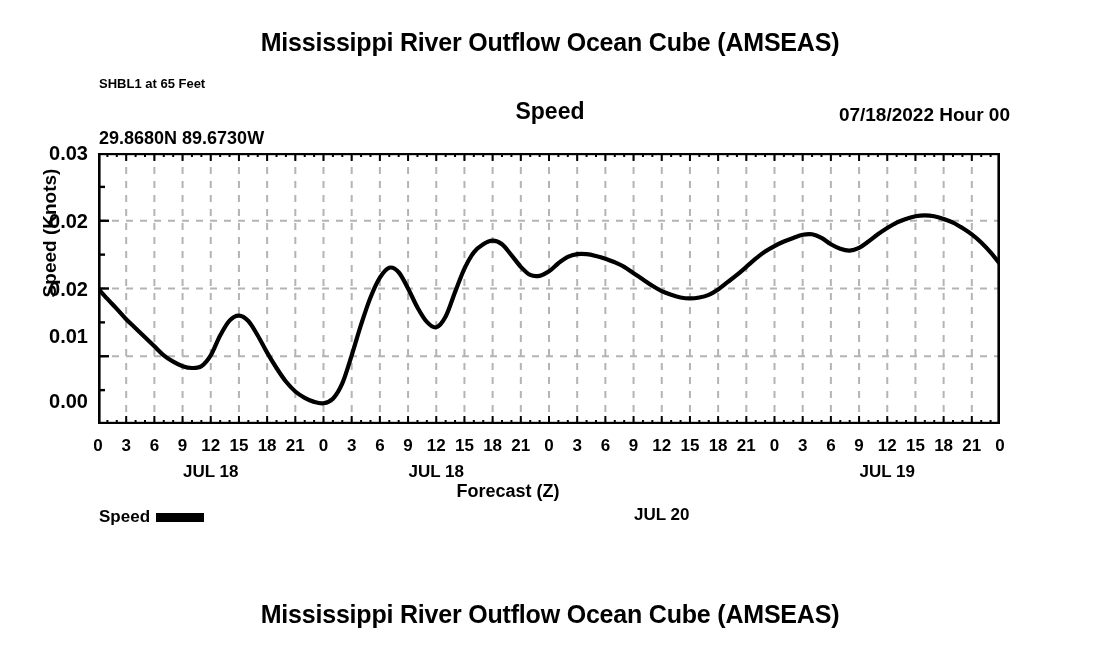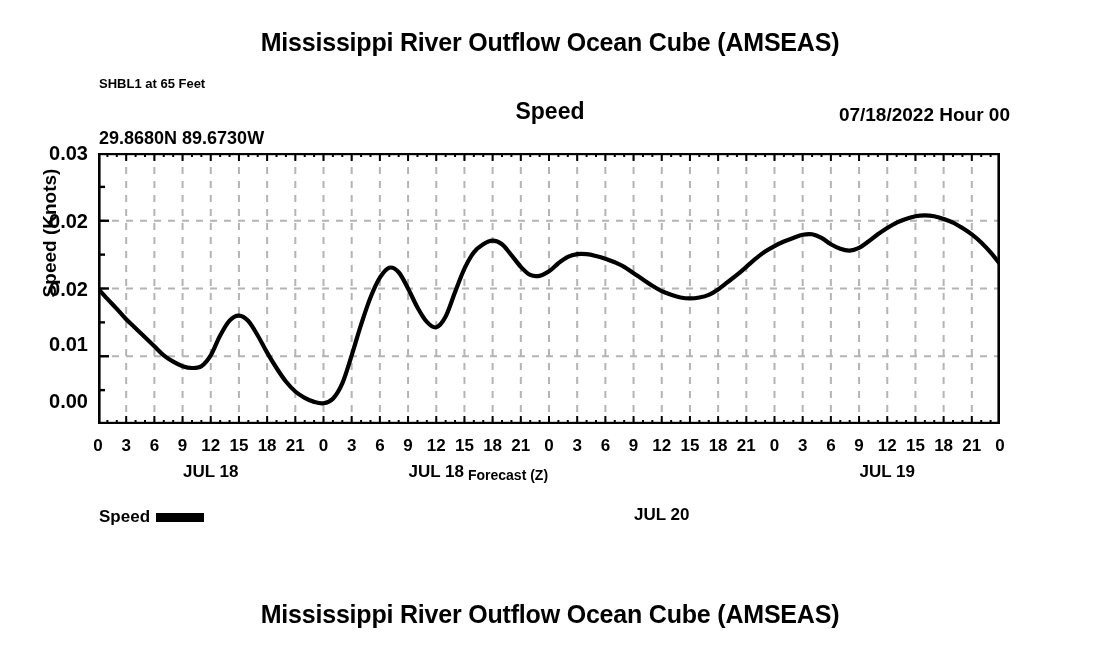--- a/index.html
+++ b/index.html
@@ -105,25 +105,25 @@
     top: 436px;
   }
   .xday-label {
     font-size: 17px;
     font-weight: bold;
     text-align: center;
     width: 120px;
     top: 462px;
   }
   #x-axis-title {
-    top: 467px;
+    top: 481px;
     left: 0;
     width: 1016px;
     text-align: center;
-    font-size: 14px;
+    font-size: 18px;
     font-weight: bold;
   }
 
   
   #legend {
     top: 507px;
     left: 99px;
     display: flex;
     align-items: center;
     gap: 6px;
@@ -145,21 +145,21 @@
 
 <div class="abs" id="station-line">SHBL1 at 65 Feet</div>
 <div class="abs" id="coords-line">29.8680N  89.6730W</div>
 <div class="abs" id="subtitle-speed">Speed</div>
 <div class="abs" id="run-time">07/18/2022 Hour 00</div>
 
 <div class="abs" id="y-axis-title">Speed (Knots)</div>
 
 <div id="ytick-host">
     <div class="abs ytick-label" style="top: 390px;">0.00</div>
-    <div class="abs ytick-label" style="top: 333px;">0.01</div>
+    <div class="abs ytick-label" style="top: 325px;">0.01</div>
     <div class="abs ytick-label" style="top: 277.5px;">0.02</div>
     <div class="abs ytick-label" style="top: 209.75px;">0.02</div>
     <div class="abs ytick-label" style="top: 142px;">0.03</div>
   </div>
 
 <div class="abs" id="plot-area">
   <svg id="plot-svg" width="902" height="271" viewBox="0 0 902 271">
     <g id="grid-v">
         <line x1="28.1875" y1="0" x2="28.1875" y2="271" stroke="#b4b4b4" stroke-width="2" stroke-dasharray="7 7"></line>
         <line x1="56.375" y1="0" x2="56.375" y2="271" stroke="#b4b4b4" stroke-width="2" stroke-dasharray="7 7"></line>

